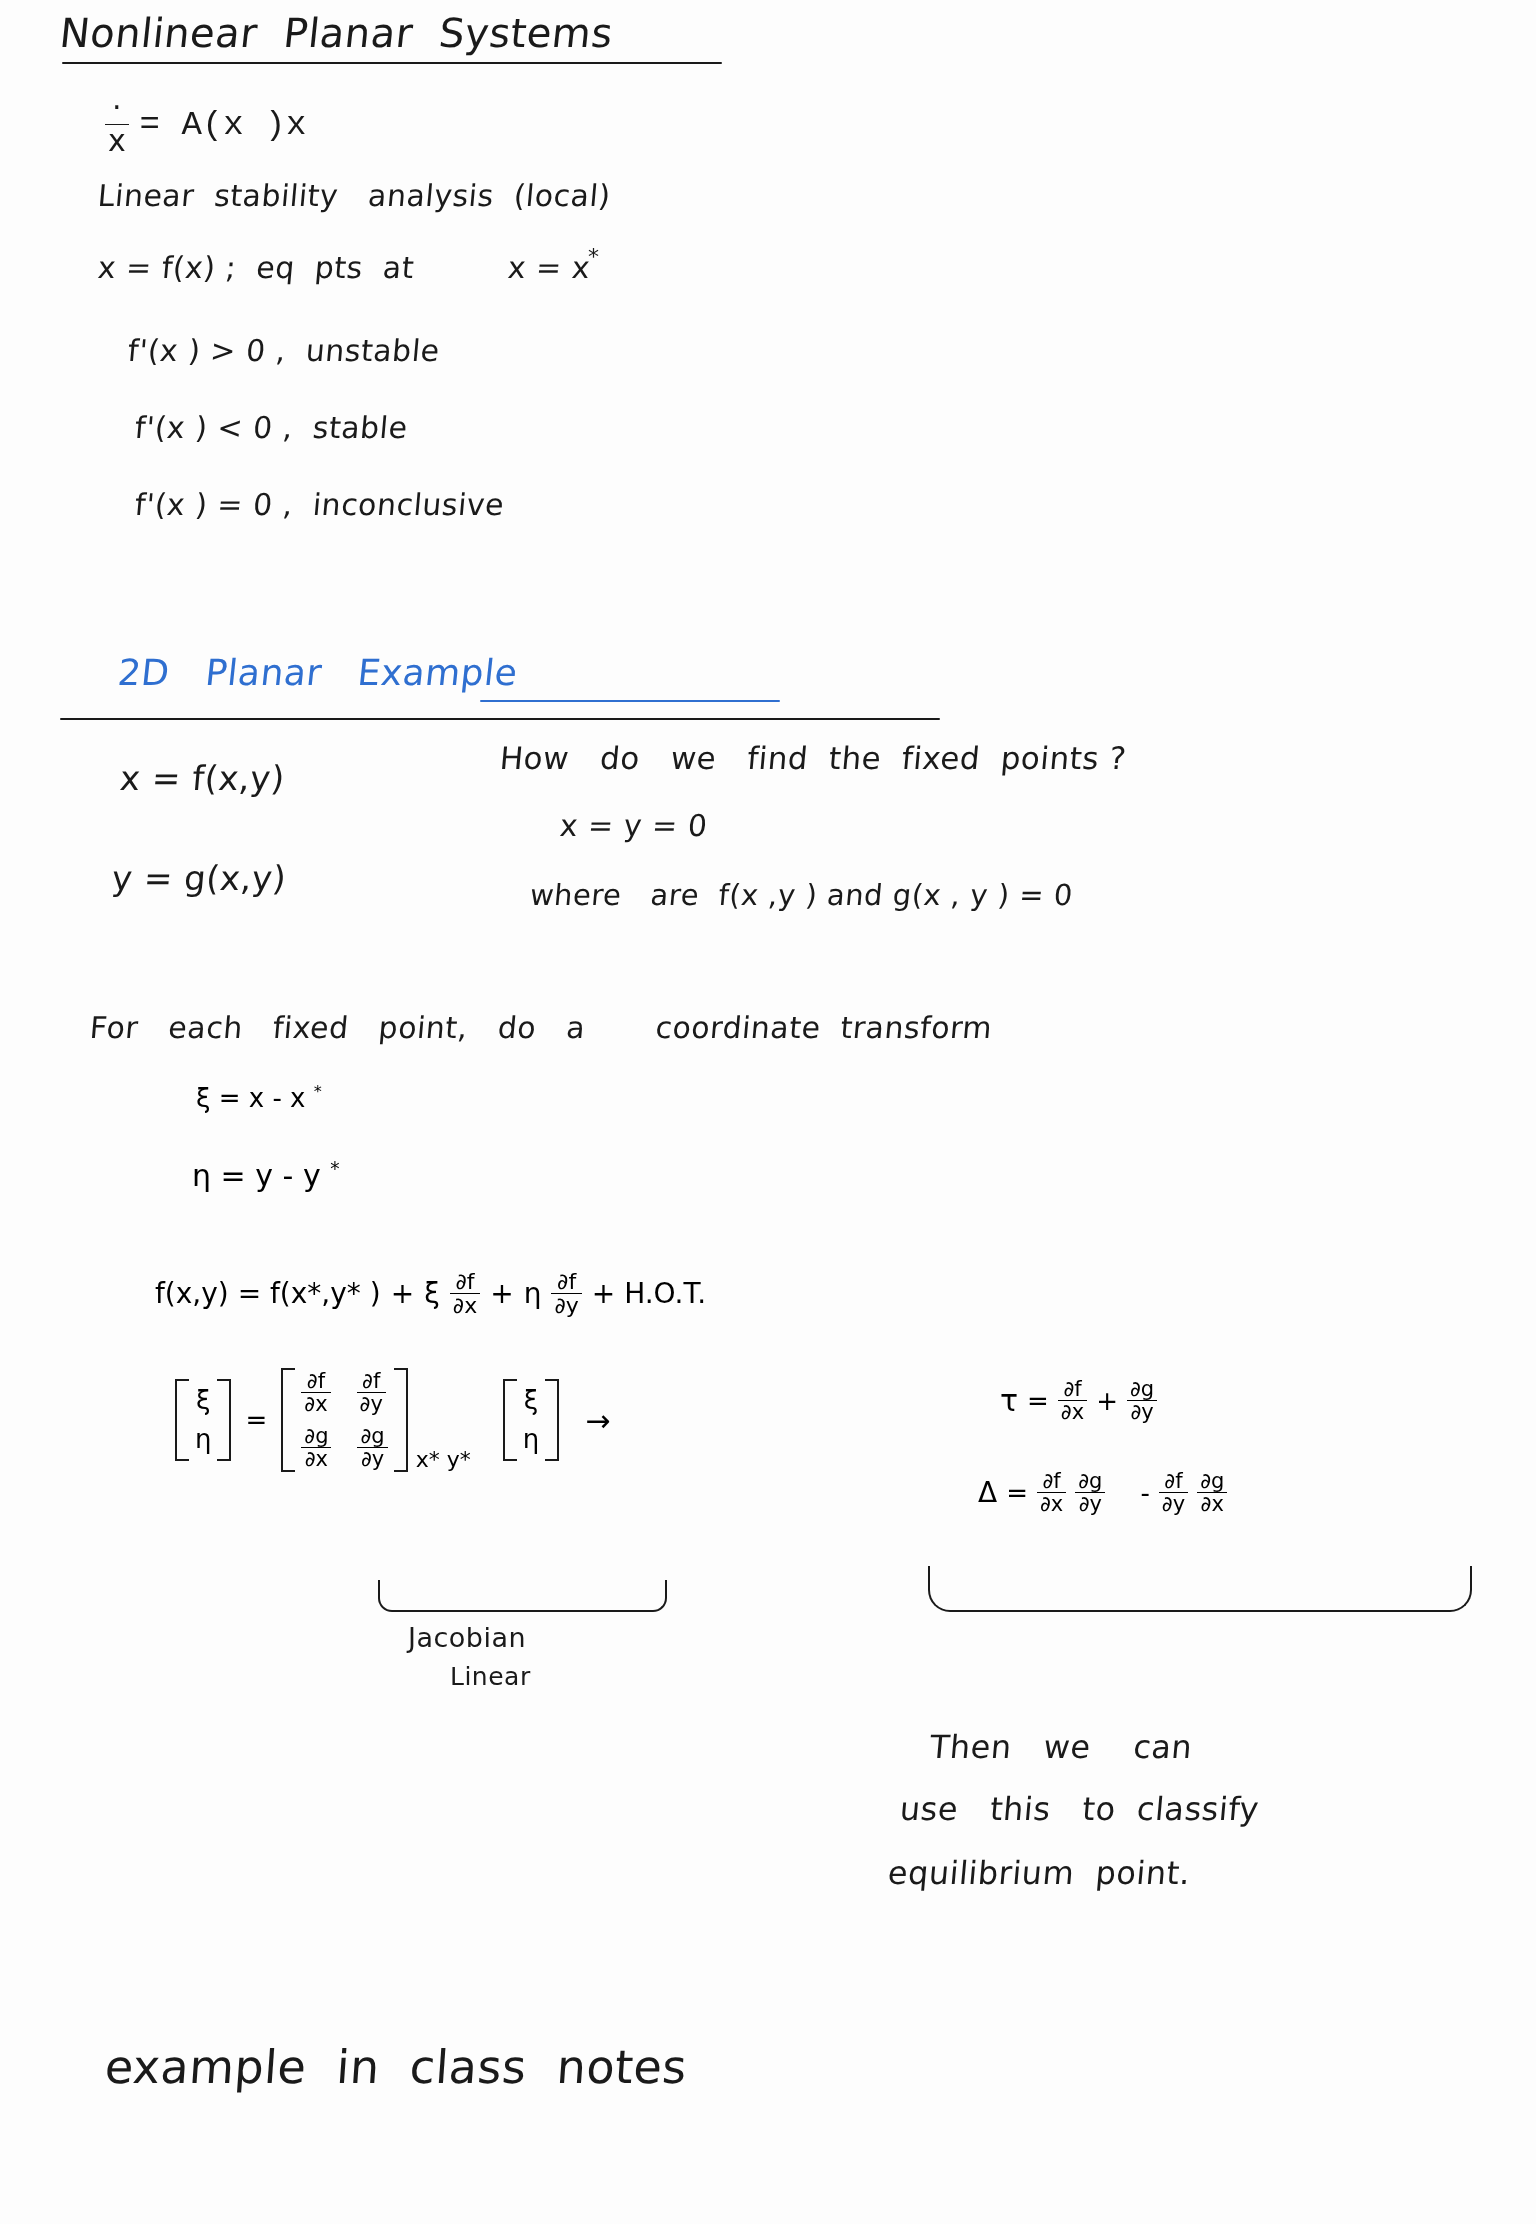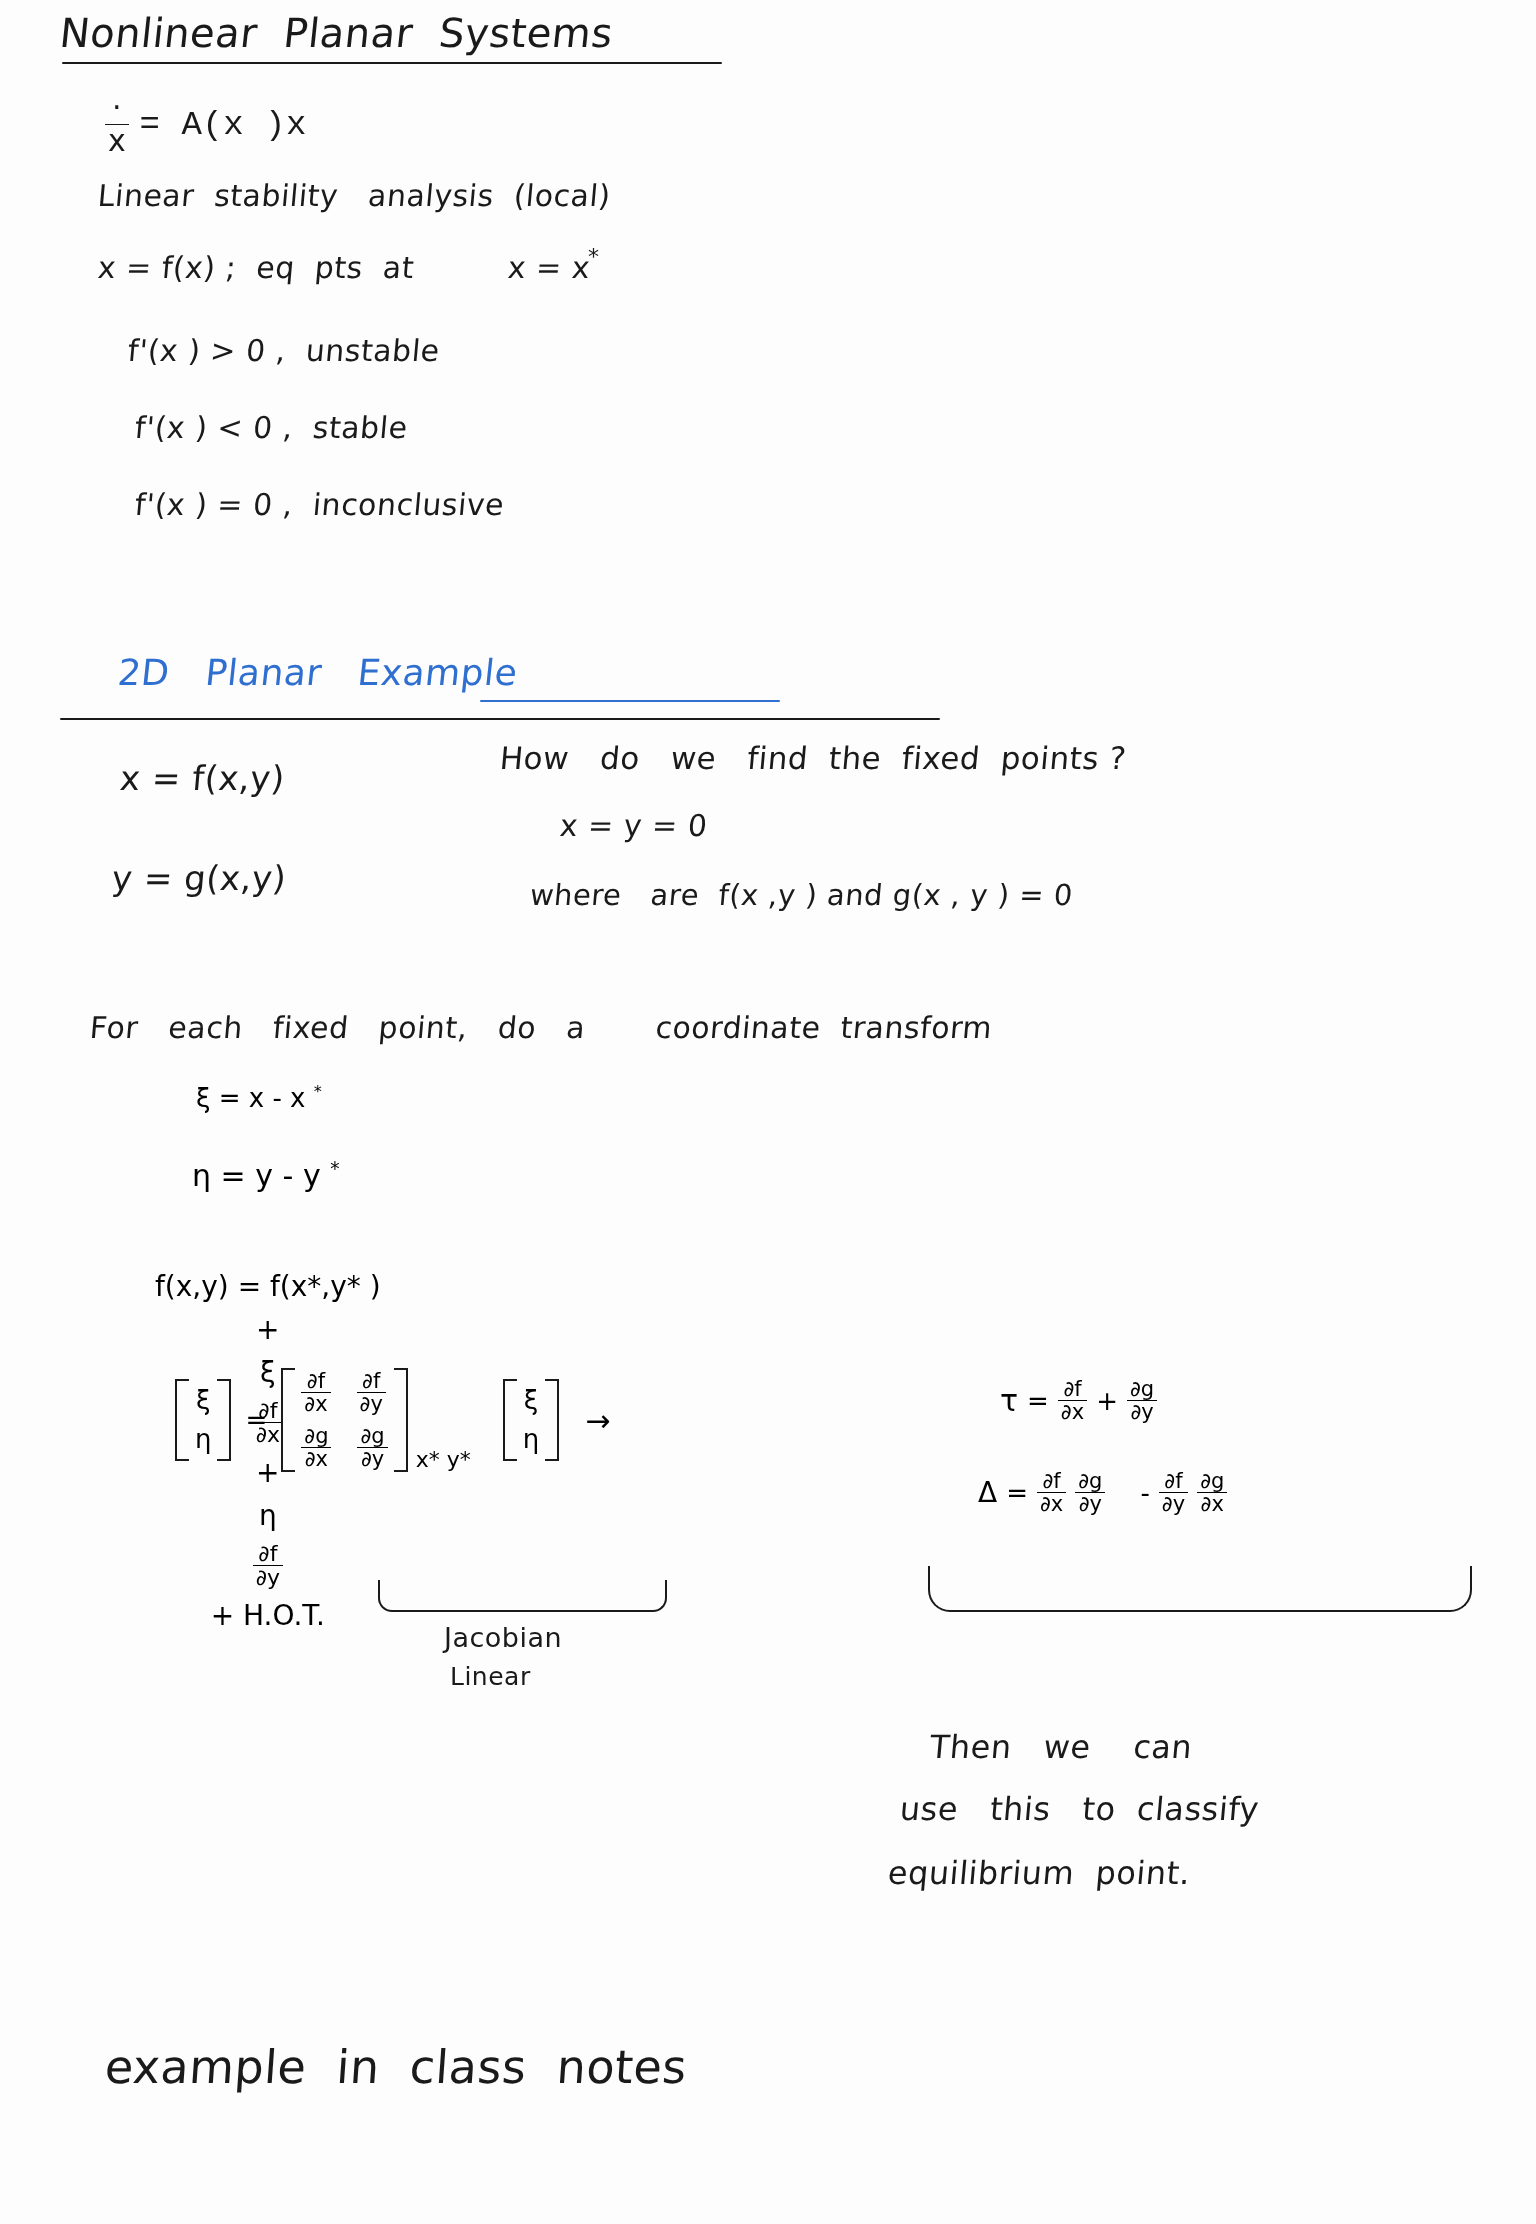--- a/index.html
+++ b/index.html
@@ -127,21 +127,21 @@
     <span>ξ</span>
     <span>= x - x</span>
     <span class="sup">*</span>
   </div>
   <div style="position:absolute; left:192px; top:1158px; font-size:30px;">
     <span>η</span>
     <span>= y - y</span>
     <span class="sup">*</span>
   </div>
 
-  <div style="position:absolute; left:155px; top:1270px; font-size:28px; display:flex; align-items:center; gap:10px;flex-direction:column;">
+  <div style="position:absolute; left:155px; top:1270px; font-size:28px; display:flex; align-items:center; gap:10px;">
     <span>f(x,y) = f(x*,y* )</span>
     <span>+</span>
     <span>ξ</span>
     <span class="frac" style="font-size:22px;">
       <span class="num">∂f</span>
       <span class="den">∂x</span>
     </span>
     <span>+</span>
     <span>η</span>
     <span class="frac" style="font-size:22px;">
@@ -235,21 +235,21 @@
       <span class="num">∂f</span>
       <span class="den">∂y</span>
     </span>
     <span class="frac" style="font-size:21px;">
       <span class="num">∂g</span>
       <span class="den">∂x</span>
     </span>
   </div>
 
   <div class="underbrace" style="left:378px; top:1580px; width:285px; height:30px;"></div>
-  <div class="ink hand" style="left:408px; top:1622px; font-size:27px;margin-left:36px;">Jacobian</div>
+  <div class="ink hand" style="left:408px; top:1622px; font-size:27px;">Jacobian</div>
   <div class="ink hand" style="left:450px; top:1662px; font-size:25px;">Linear</div>
 
   <div class="bigbrace" style="left:928px; top:1566px; width:540px; height:44px;"></div>
 
   <div class="ink hand" style="left:930px; top:1728px; font-size:32px; transform: skewX(-5deg);">Then   we    can</div>
   <div class="ink hand" style="left:900px; top:1790px; font-size:32px; transform: skewX(-5deg);">use   this   to  classify</div>
   <div class="ink hand" style="left:888px; top:1854px; font-size:32px; transform: skewX(-5deg);">equilibrium  point.</div>
 
   <div class="ink hand" style="left:105px; top:2040px; font-size:46px; transform: skewX(-4deg);">example  in  class  notes</div>
 

